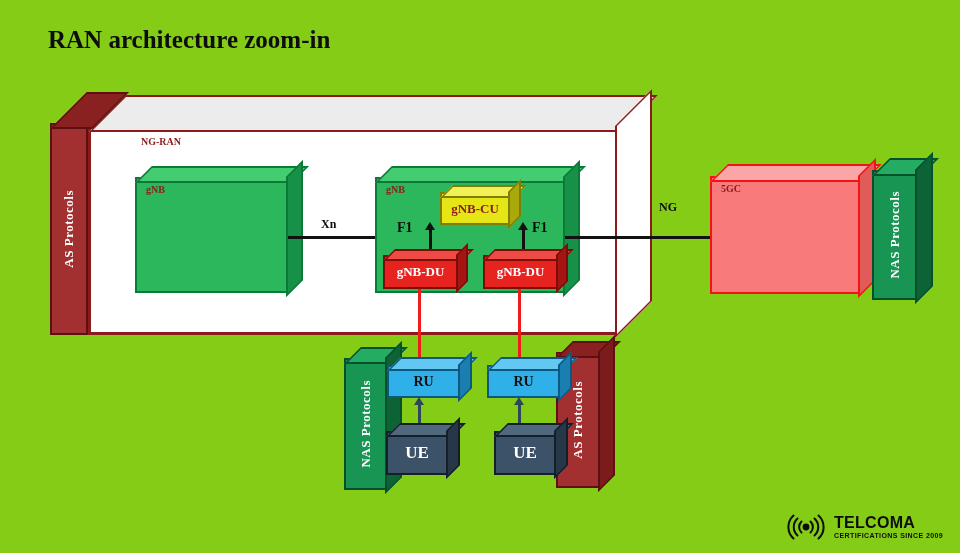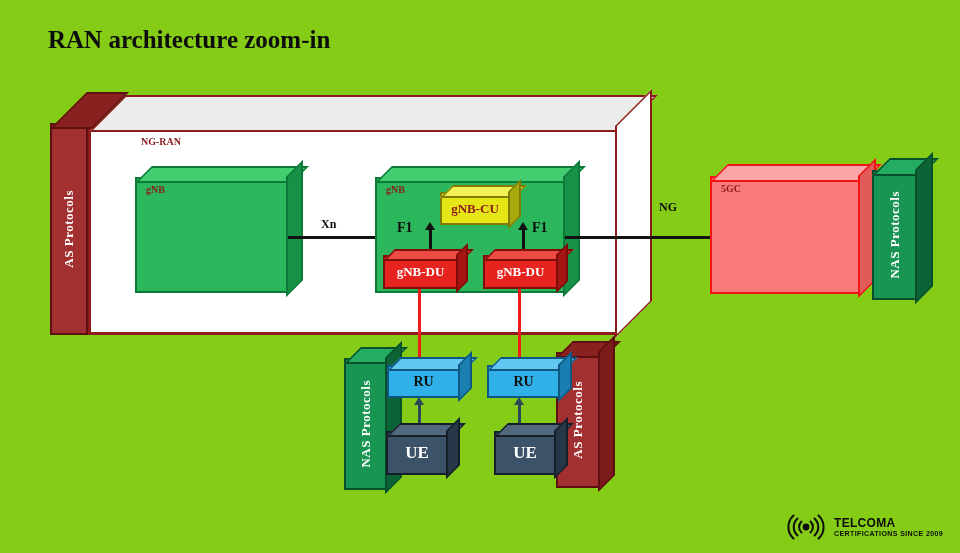--- a/index.html
+++ b/index.html
@@ -42,21 +42,21 @@
   .arrV.up::before {
     content:""; position:absolute; top:-7px; left:50%; transform:translateX(-50%);
     border:5px solid transparent; border-top:none; border-bottom:8px solid var(--c,#111);
   }
   .arrV.down::after {
     content:""; position:absolute; bottom:-7px; left:50%; transform:translateX(-50%);
     border:5px solid transparent; border-bottom:none; border-top:8px solid var(--c,#111);
   }
 
   #logo { position:absolute; left:784px; top:511px; display:flex; align-items:center; gap:6px; }
-  #brand   { font-family:"Liberation Sans","DejaVu Sans",sans-serif; font-weight:bold; font-size:12px; line-height:1.05; color:#0d0d0d; letter-spacing:.3px; }
+  #brand   { font-family:"Liberation Sans","DejaVu Sans",sans-serif; font-weight:bold; font-size:16px; line-height:1.05; color:#0d0d0d; letter-spacing:.3px; }
   #tagline { font-family:"Liberation Sans","DejaVu Sans",sans-serif; font-weight:bold; font-size:7px; letter-spacing:.4px; color:#0d0d0d; }
 </style>
 </head>
 <body>
 
 <div id="canvas">
 
   <div id="title">RAN architecture zoom-in</div>
 
   <div class="b3d" style="left:88px;top:125px;width:530px;height:210px;--d:33px;--f:#FFFFFF;--t:#ECECEC;--s:#FFFFFF;--bd:#8B1A1A;border-width:3px;">

